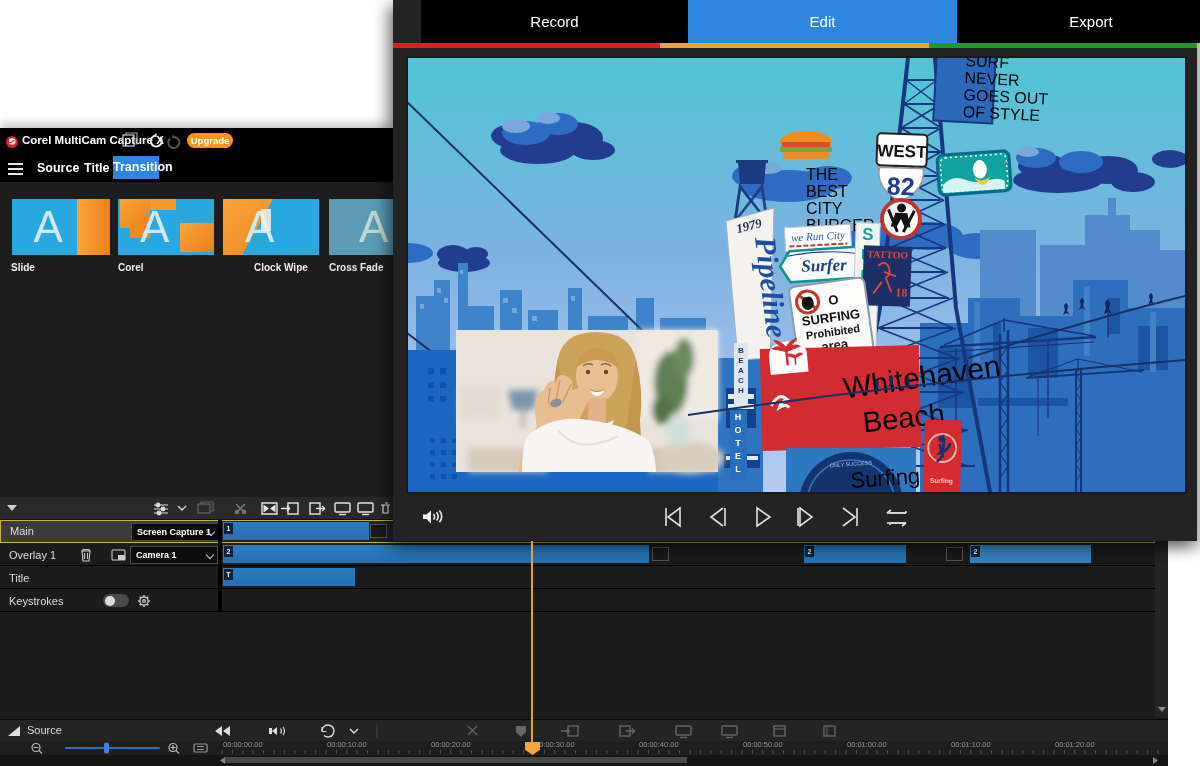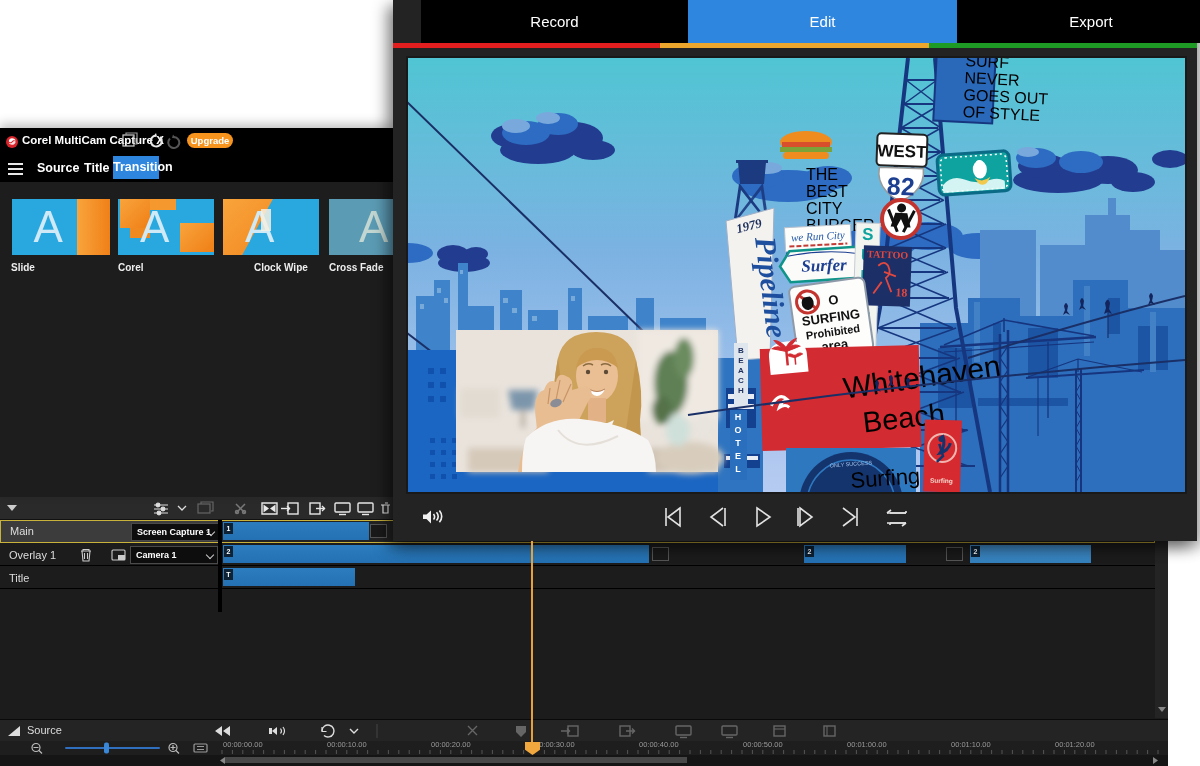--- a/index.html
+++ b/index.html
@@ -104,20 +104,35 @@
         </div>
     </div>
 
     <div class="row" style="top:70px; height:22px; border-bottom:1px solid #000;">
       <div class="rowlbl">Title</div>
       <div class="clip" style="left:223px; width:132px;">
           <span class="badge">T</span>
         </div>
     </div>
 
+    <div class="row" style="top:93px; height:22px; border-bottom:1px solid #000;">
+      <div class="rowlbl">Keystrokes</div>
+      <div class="abs" style="left:103px; top:4px; width:26px; height:13px; background:#4a4a4a; border-radius:7px;">
+        <div class="abs" style="left:2px; top:1.5px; width:10px; height:10px; background:#dcdcdc; border-radius:50%;"></div>
+      </div>
+      <svg class="abs" style="left:136px; top:3px;" width="16" height="16" viewBox="0 0 16 16">
+        <g fill="none" stroke="#ccc" stroke-width="1.3">
+          <circle cx="8" cy="8" r="4.2"></circle>
+          <g stroke-width="1.6">
+              <path d="M8 2v2.2M8 11.8V14M2 8h2.2M11.8 8H14M3.8 3.8l1.6 1.6M10.6 10.6l1.6 1.6M12.2 3.8l-1.6 1.6M5.4 10.6l-1.6 1.6"></path>
+            </g>
+          <circle cx="8" cy="8" r="1.4"></circle>
+        </g>
+      </svg>
+    </div>
 
     <div class="abs" style="left:218px; top:23px; width:4px; height:92px; background:#000;"></div>
 
     <div class="abs" style="left:1155px; top:23px; width:13px; height:198px; background:#242424;"></div>
 
     <div id="srcbar" class="abs" style="left:0; top:222px; width:1168px; height:22px; background:#242424; border-top:1px solid #0a0a0a;">
       <svg class="abs" style="left:6px; top:3px;" width="18" height="16" viewBox="0 0 18 16">
           <path d="M2 13L14 3v10z" fill="#ddd"></path>
         </svg>
       <span class="abs" style="left:27px; top:4px; color:#ddd; font-size:11px;">Source</span>

